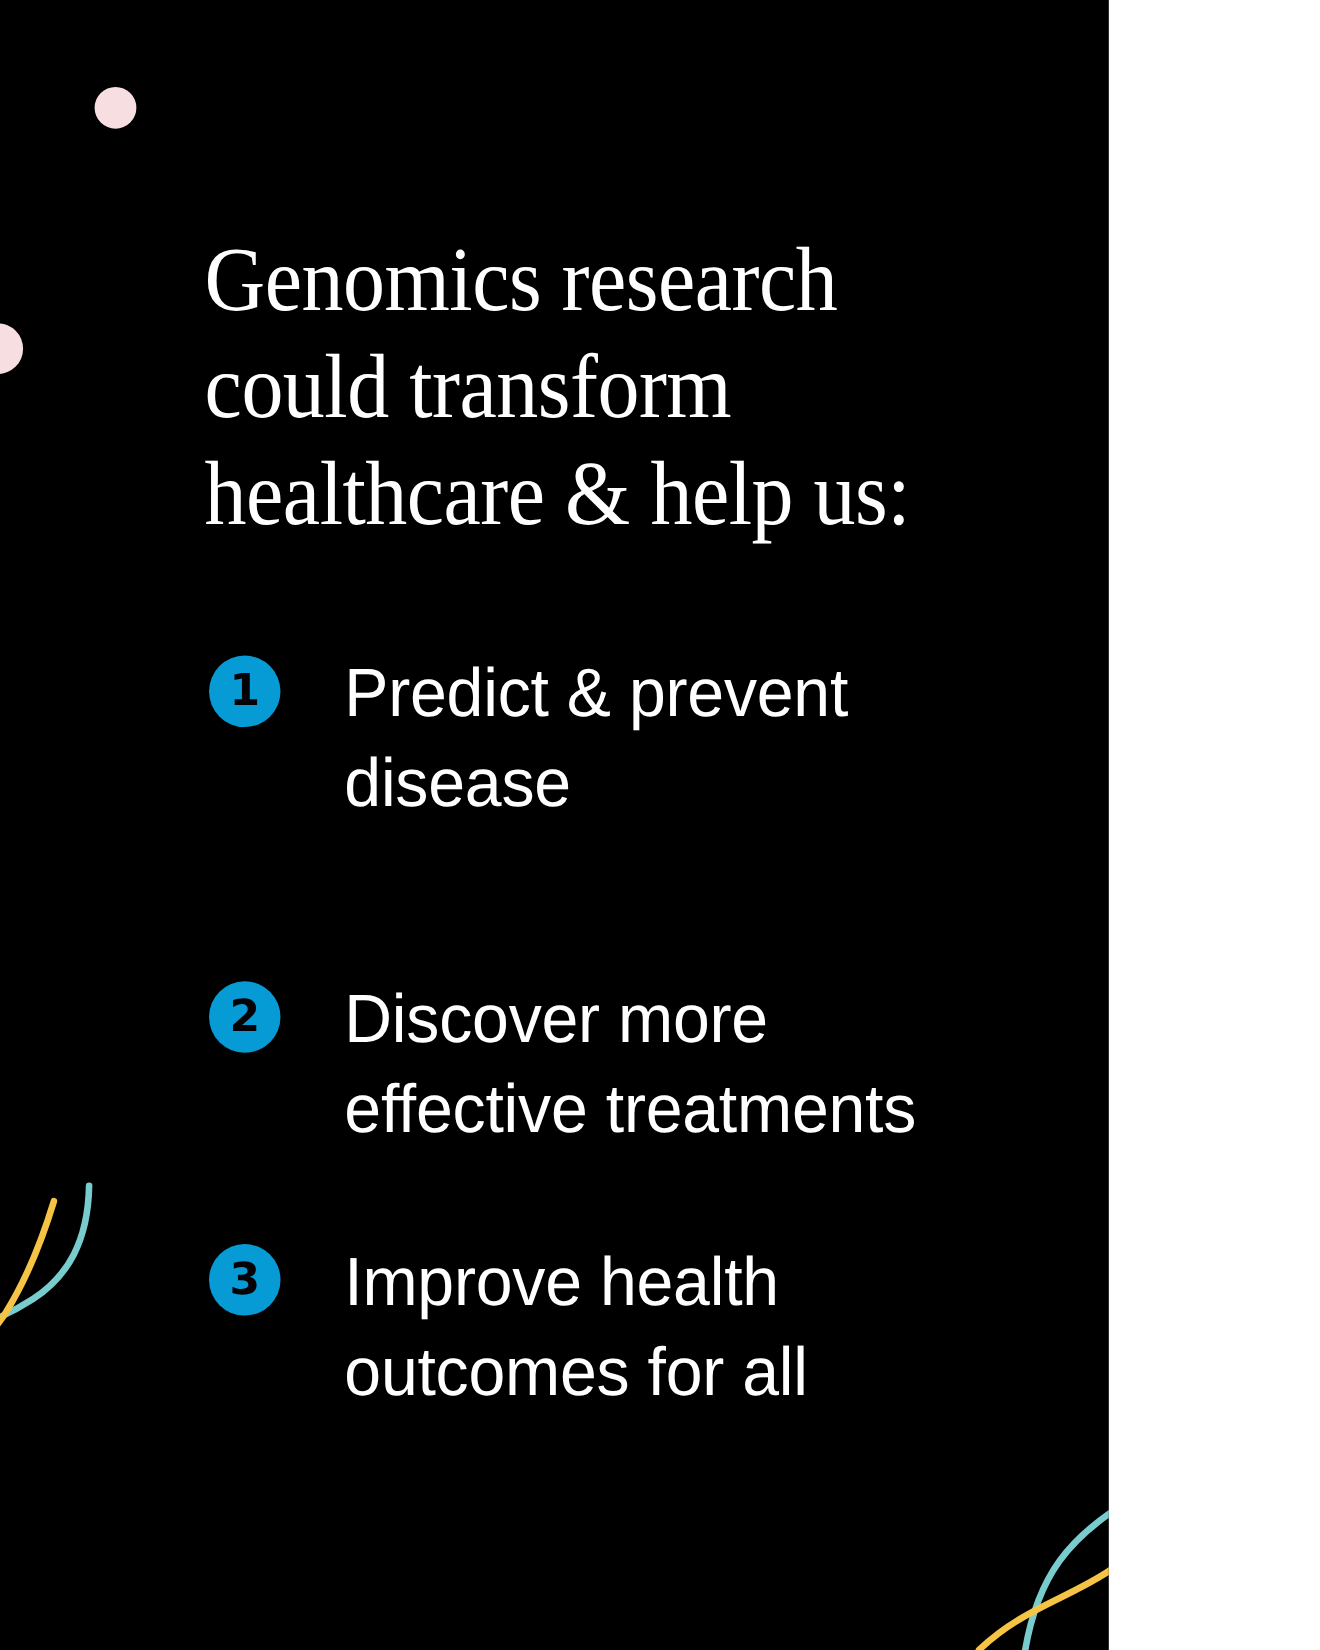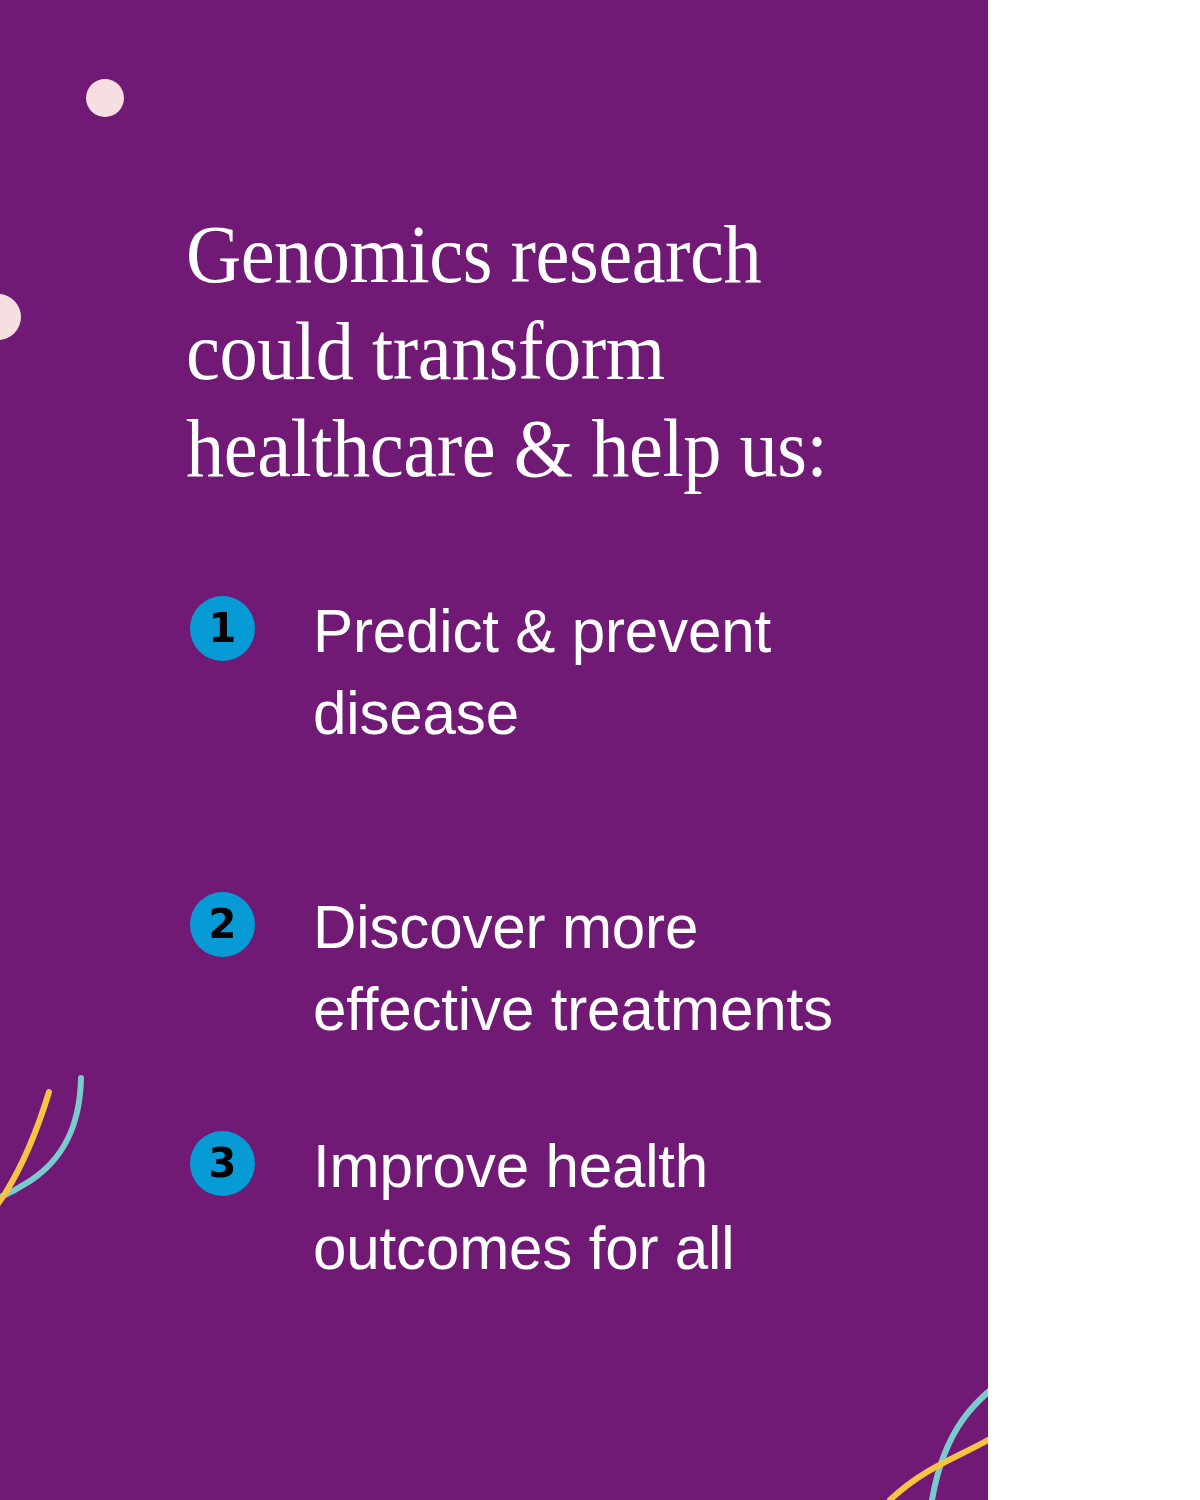--- a/index.html
+++ b/index.html
@@ -11,22 +11,23 @@
     width: 1200px;
     height: 1500px;
     overflow: hidden;
     font-family: "Liberation Sans", sans-serif;
   }
 
   #card {
     position: relative;
     width: 988px;
     height: 1500px;
-    background: #701a75;
+    background: #000000;
     overflow: hidden;
+    padding-left: 20px;
   }
 
   
   #decor {
     position: absolute;
     inset: 0;
     width: 1200px;
     height: 1500px;
     pointer-events: none;
   }

